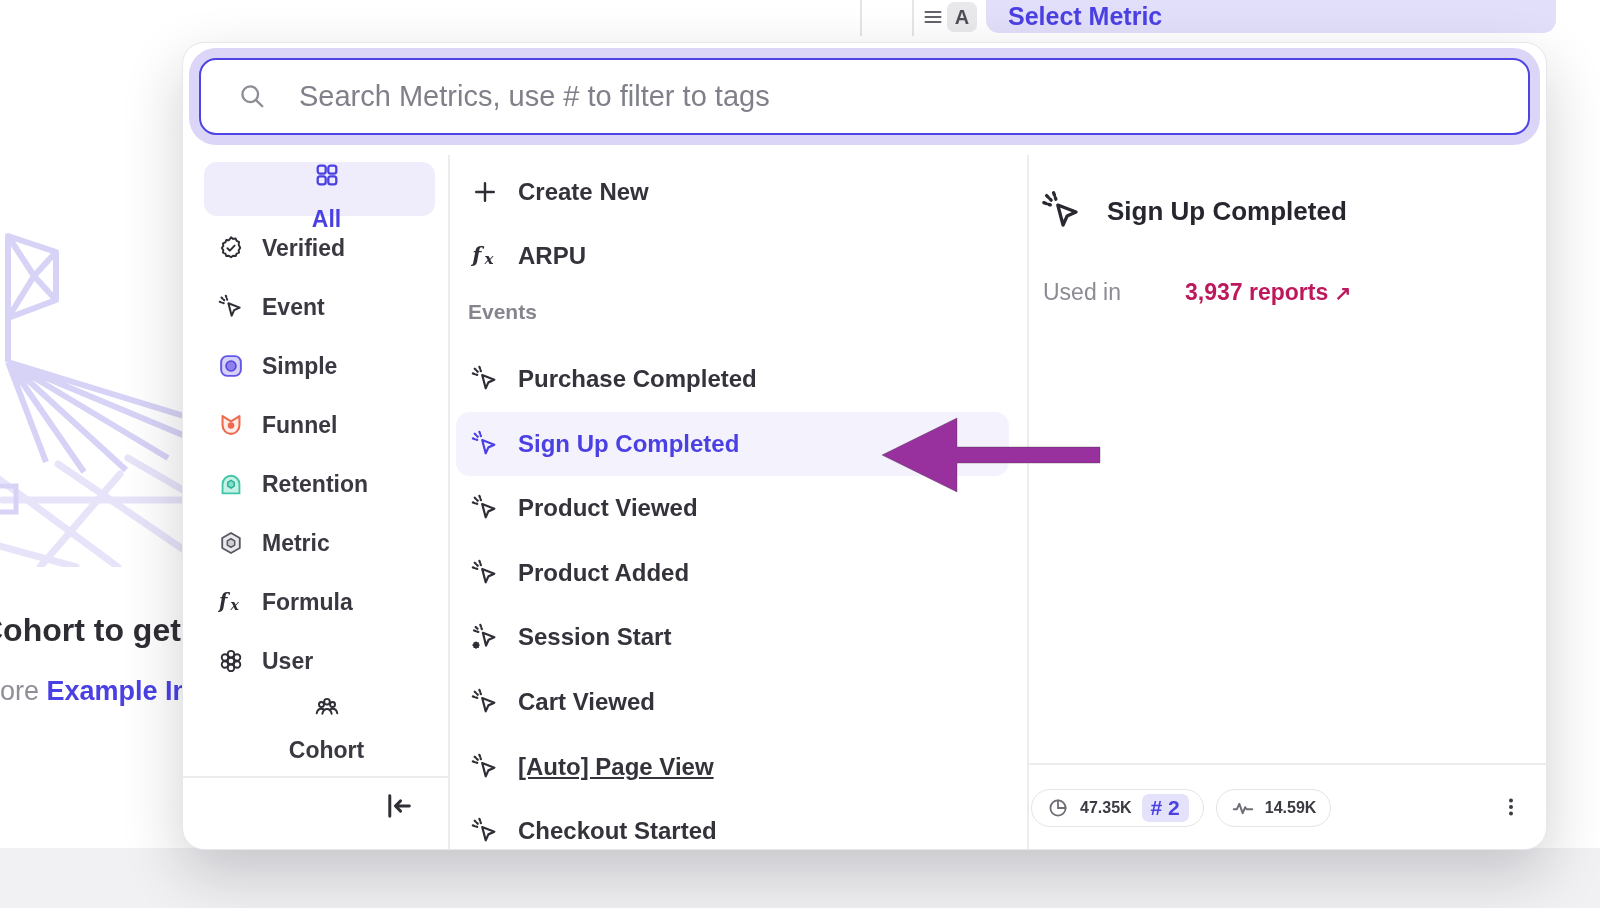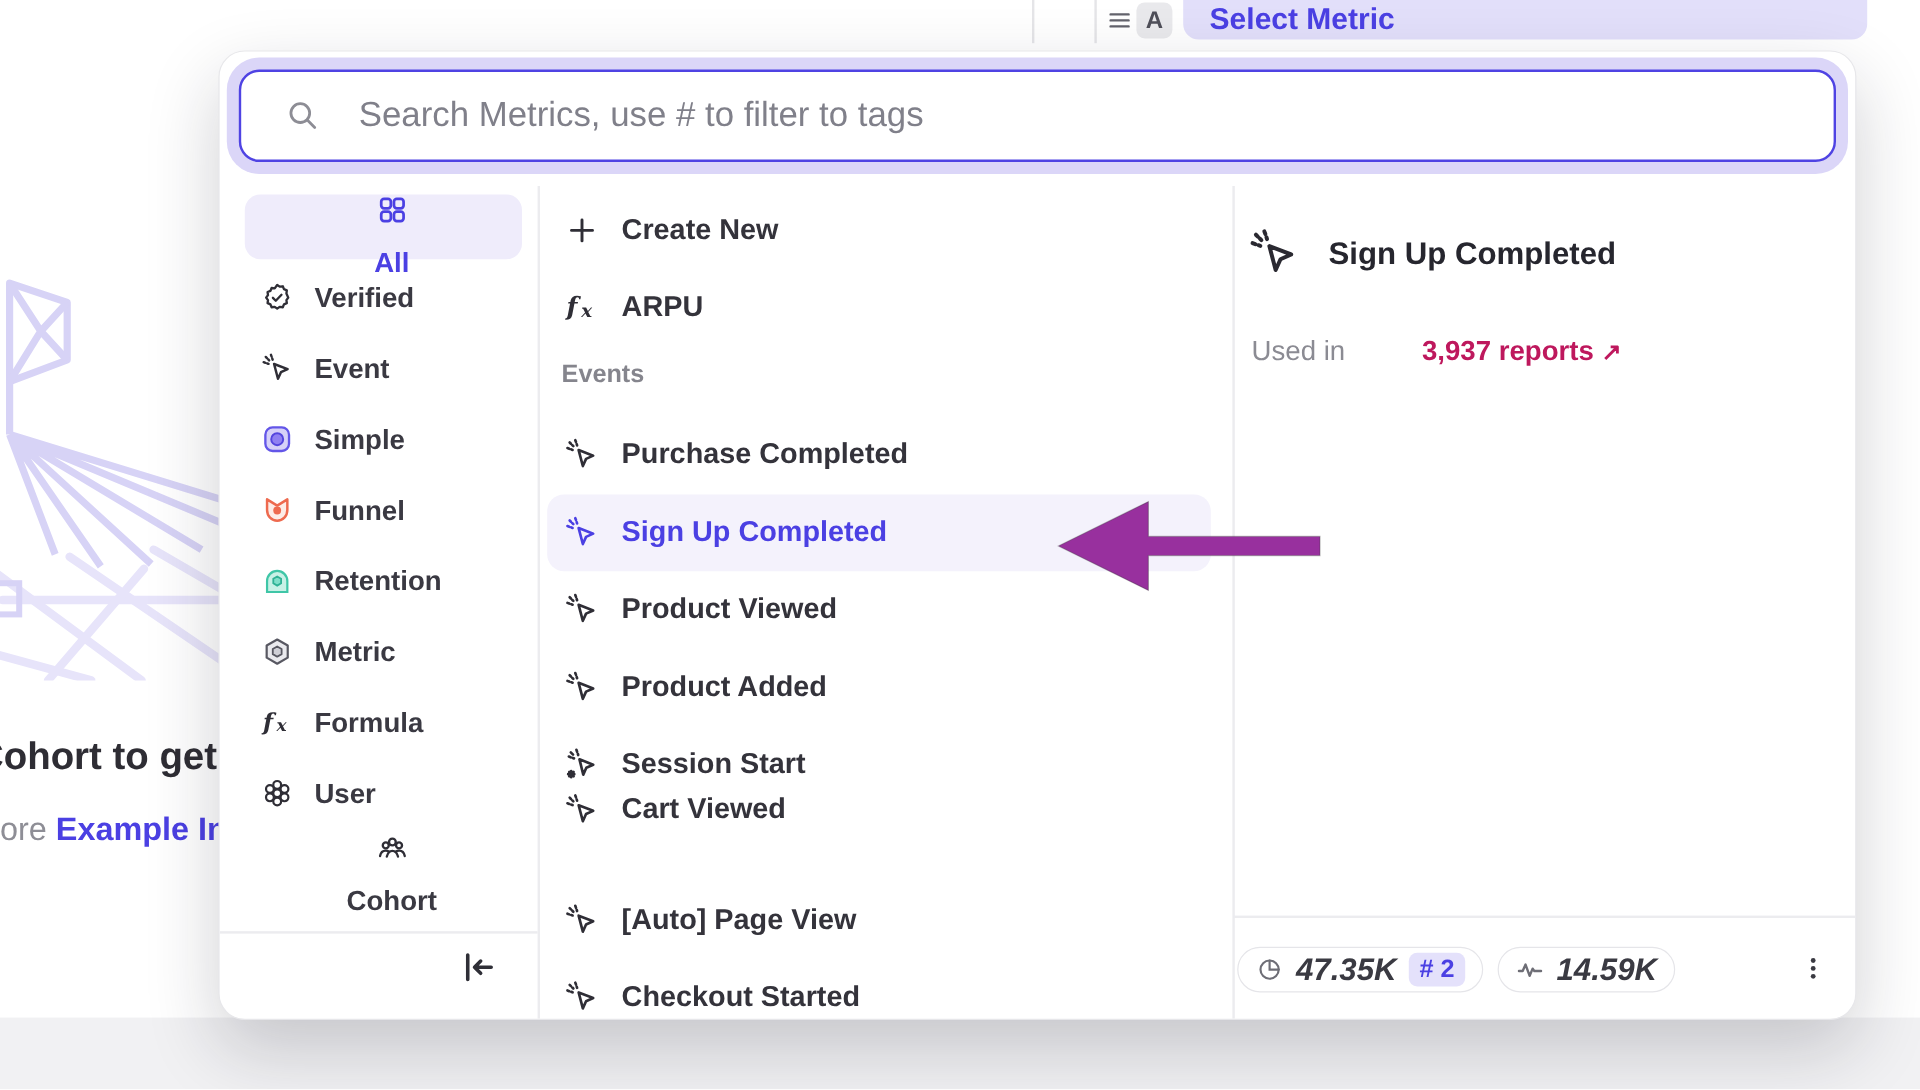--- a/index.html
+++ b/index.html
@@ -61,21 +61,21 @@
   .details-header .icon{width:42px;height:42px;color:#2a2931;}
   .details-header h2{margin:0;font-size:26px;font-weight:700;color:#26262e;}
   .used-label{position:absolute;left:860px;top:236px;font-size:23px;color:#8b8b93;}
   .used-value{position:absolute;left:1002px;top:236px;font-size:23px;font-weight:700;color:#be185d;cursor:pointer;}
   .used-value .ext{font-size:20px;}
   .details-footer-div{position:absolute;left:845px;right:0;top:720px;height:1.5px;background:#ececef;}
   .badges{position:absolute;left:848px;top:746px;display:flex;gap:12px;}
   .badge{height:38px;border:1.5px solid #e5e5e9;border-radius:19px;background:#fff;display:inline-flex;
     align-items:center;gap:10px;padding:0 14px;cursor:pointer;box-sizing:border-box;}
   .badge .icon{width:24px;height:24px;color:#6e6e76;}
-  .badge .val{font-size:26px;font-weight:700;color:#3a3a42;font-style:italic;}
+  .badge .val{font-size:16px;font-weight:700;color:#3a3a42;}
   .badge .chip{background:#e4e1fb;color:#4b40e3;border-radius:7px;padding:2px 9px;font-size:21px;font-weight:700;}
   .kebab-btn{position:absolute;left:1310px;top:746px;width:36px;height:38px;border:none;background:transparent;
     padding:0;color:#3a3a42;cursor:pointer;}
   .kebab-btn .icon{width:24px;height:24px;display:inline-block;}
 
   .annot-arrow{position:absolute;left:875px;top:410px;width:230px;height:90px;z-index:30;pointer-events:none;}
   .icon svg,.search-icon svg,.hamburger svg,.collapse-btn svg{display:block;width:100%;height:100%;}
 </style>
 </head>
 <body>
@@ -298,30 +298,30 @@
         <div class="mrow" style="top: 562px;">
           <span class="icon">
             <svg viewBox="0 0 24 24" fill="none" stroke="currentColor" stroke-width="1.9" stroke-linecap="round" stroke-linejoin="round">
               <path d="M10.2 8.4L20 12.2l-4.9 2.2-2.2 4.9z"></path>
               <path d="M8 1.6l.5 1.3M9 4.4l.3.9M2.6 6.4l1.3.5M5.4 7.4l.9.3M4 3.4l1.6 1.6"></path>
               <path d="M4.3 16.8v4.4M2.1 19h4.4M2.9 17.4l3.1 3.1M6 17.4l-3.1 3.1"></path>
             </svg>
           </span>
           <span>Session Start</span>
         </div>
-        <div class="mrow" style="top: 600px;">
+        <div class="mrow" style="top: 627px;">
           <span class="icon">
             <svg viewBox="0 0 24 24" fill="none" stroke="currentColor" stroke-width="1.9" stroke-linecap="round" stroke-linejoin="round">
               <path d="M9.6 8.6L20 12.6l-5.1 2.3-2.3 5.1z"></path>
               <path d="M7.2 1.6l.5 1.3M8.2 4.4l.3.9M1.6 7.2l1.3.5M4.4 8.2l.9.3M3.2 3.2l.9.9M5.1 5.1l.7.7"></path>
             </svg>
           </span>
           <span>Cart Viewed</span>
         </div>
-        <div class="mrow" style="top: 692px;">
+        <div class="mrow" style="top: 692px; text-decoration: underline;">
           <span class="icon">
             <svg viewBox="0 0 24 24" fill="none" stroke="currentColor" stroke-width="1.9" stroke-linecap="round" stroke-linejoin="round">
               <path d="M9.6 8.6L20 12.6l-5.1 2.3-2.3 5.1z"></path>
               <path d="M7.2 1.6l.5 1.3M8.2 4.4l.3.9M1.6 7.2l1.3.5M4.4 8.2l.9.3M3.2 3.2l.9.9M5.1 5.1l.7.7"></path>
             </svg>
           </span>
           <span>[Auto] Page View</span>
         </div>
         <div class="mrow" style="top: 756px;">
           <span class="icon">

